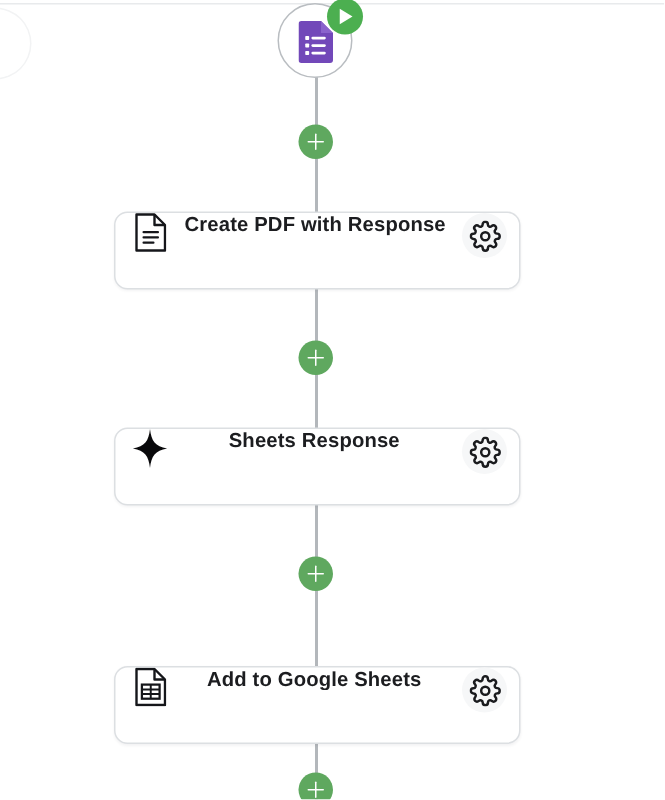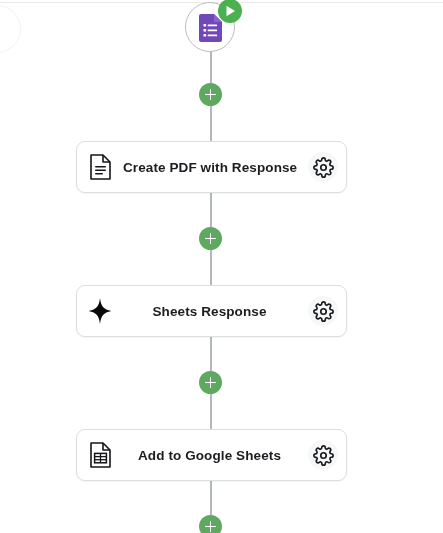--- a/index.html
+++ b/index.html
@@ -119,21 +119,21 @@
     position: absolute;
     left: 76px;
     width: 271px;
     height: 52px;
     box-sizing: border-box;
     background: #ffffff;
     border: 1px solid #dcdfe2;
     border-radius: 9px;
     box-shadow: 0 1px 2px rgba(16, 24, 40, 0.05);
     display: flex;
-    align-items: center;
+    align-items: flex-start;
     cursor: pointer;
   }
   .step-icon {
     width: 46px;
     min-width: 46px;
     display: flex;
     align-items: center;
     justify-content: center;
     color: #1a1a1a;
   }
@@ -245,21 +245,21 @@
         </svg>
       </div>
     </div>
   </div>
 
   <div class="add-btn" style="left:199px; top:371px;">
     <span class="plus-h"></span>
     <span class="plus-v"></span>
   </div>
 
-  <div class="step-card" style="top:429px;">
+  <div class="step-card" style="top:444px;">
     <div class="step-icon">
       <svg width="21" height="26" viewBox="0 0 21 26">
         <path d="M1 1 h12 l7 7 v17 h-19 z" fill="#ffffff" stroke="#15161a" stroke-width="1.6" stroke-linejoin="round"></path>
         <path d="M13 1 v7 h7" fill="none" stroke="#15161a" stroke-width="1.6" stroke-linejoin="round"></path>
         <rect x="4.6" y="11.4" width="11.8" height="9.4" fill="none" stroke="#15161a" stroke-width="1.5"></rect>
         <line x1="4.6" y1="14.6" x2="16.4" y2="14.6" stroke="#15161a" stroke-width="1.3"></line>
         <line x1="4.6" y1="17.7" x2="16.4" y2="17.7" stroke="#15161a" stroke-width="1.3"></line>
         <line x1="10.5" y1="11.4" x2="10.5" y2="20.8" stroke="#15161a" stroke-width="1.3"></line>
       </svg>
     </div>

